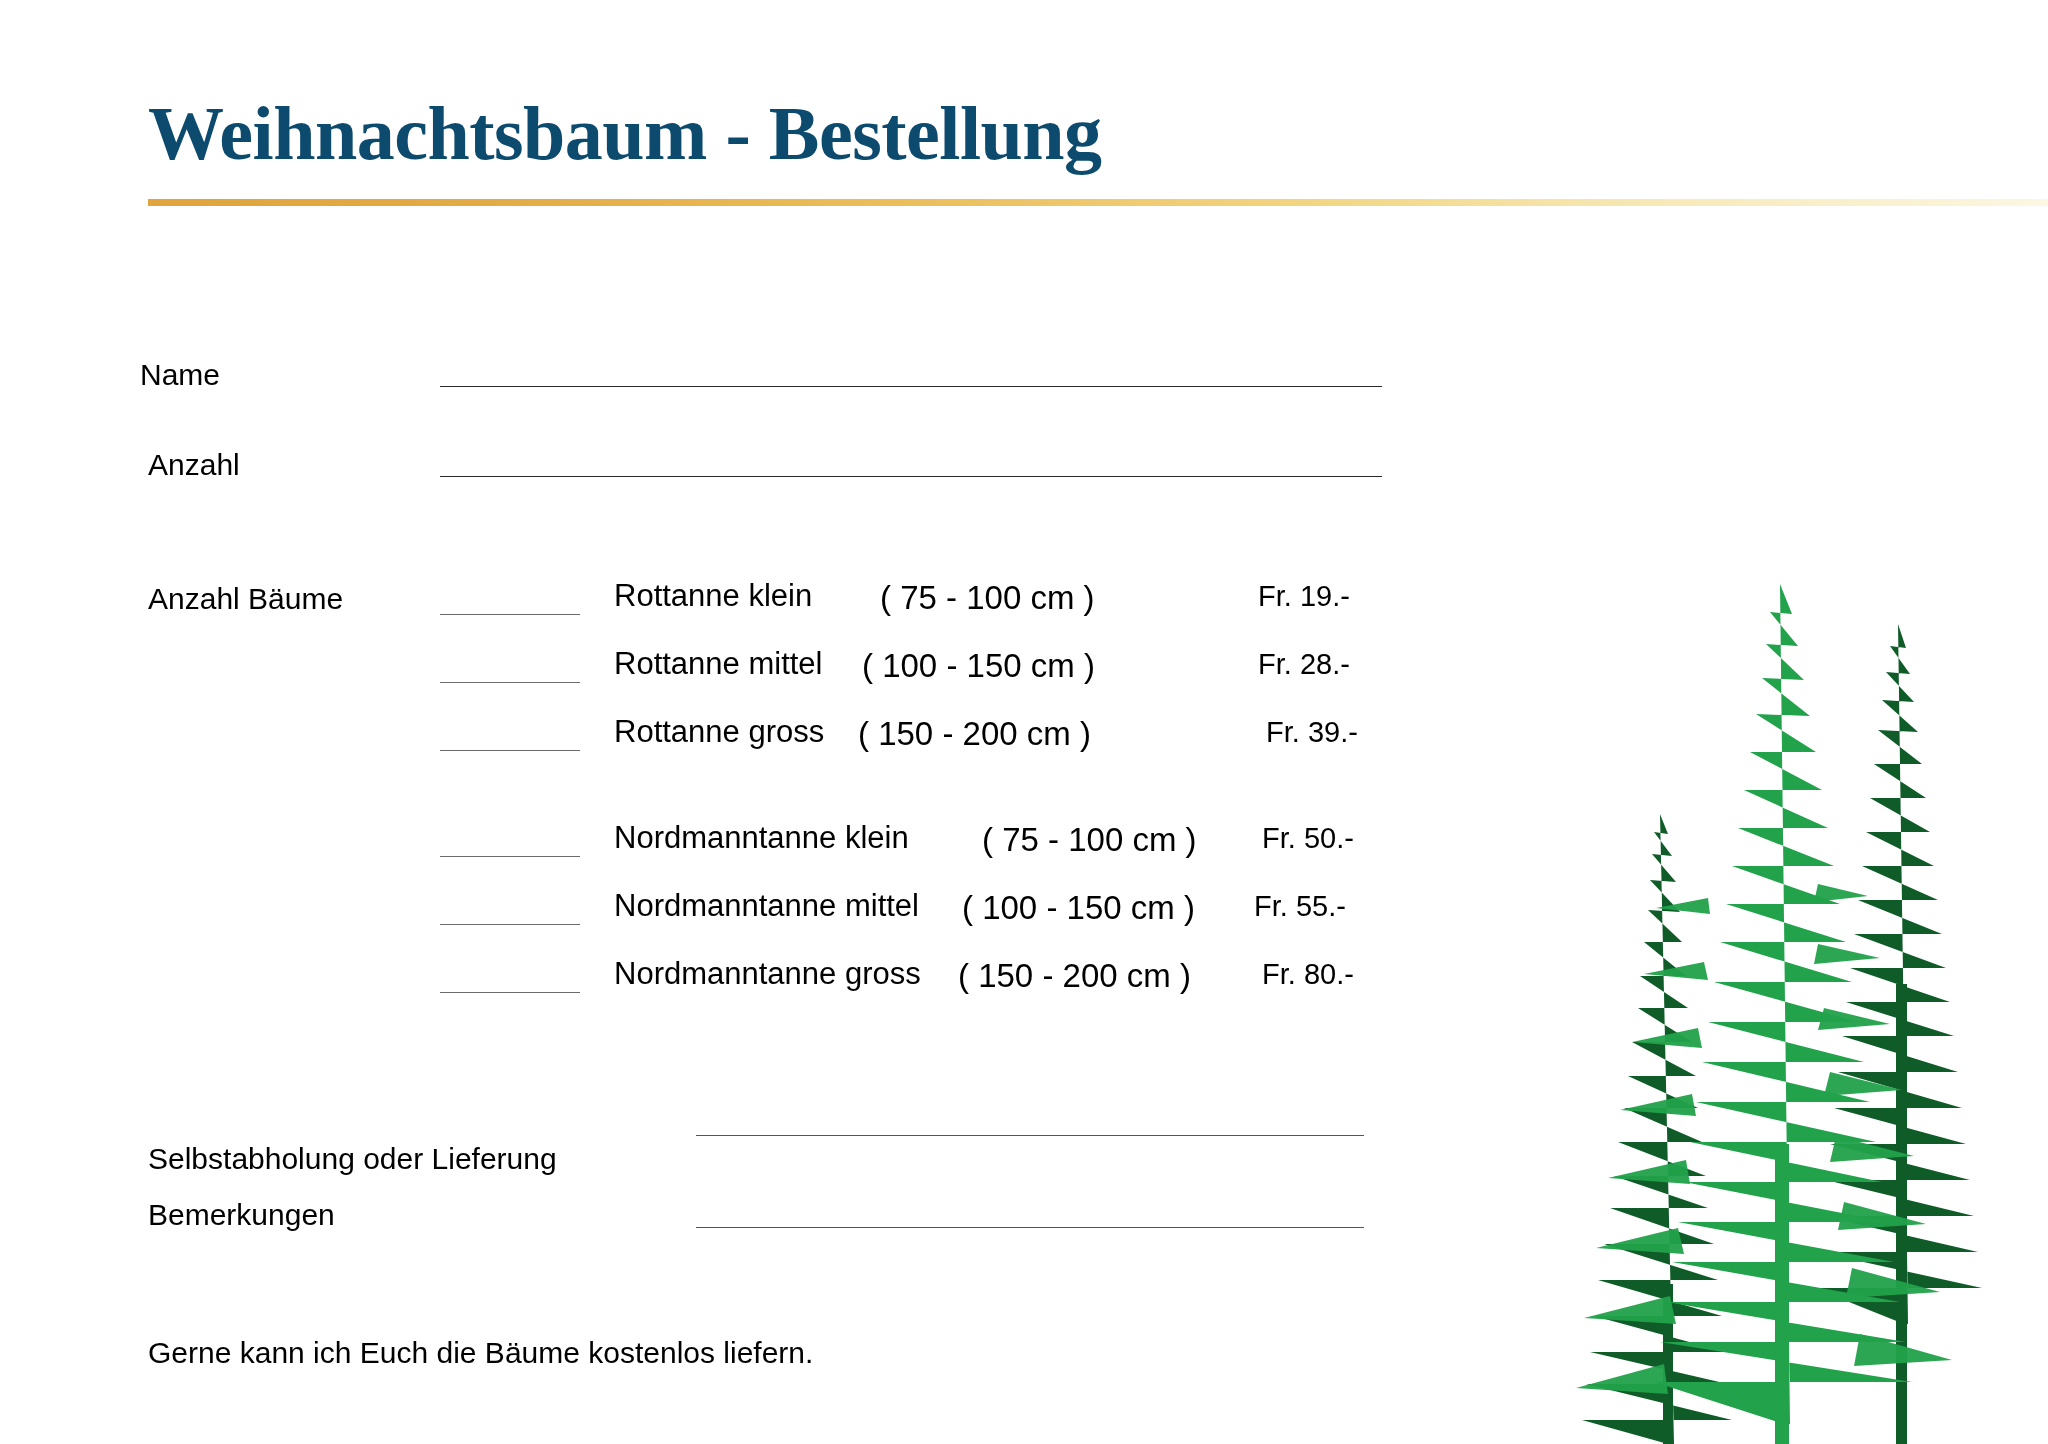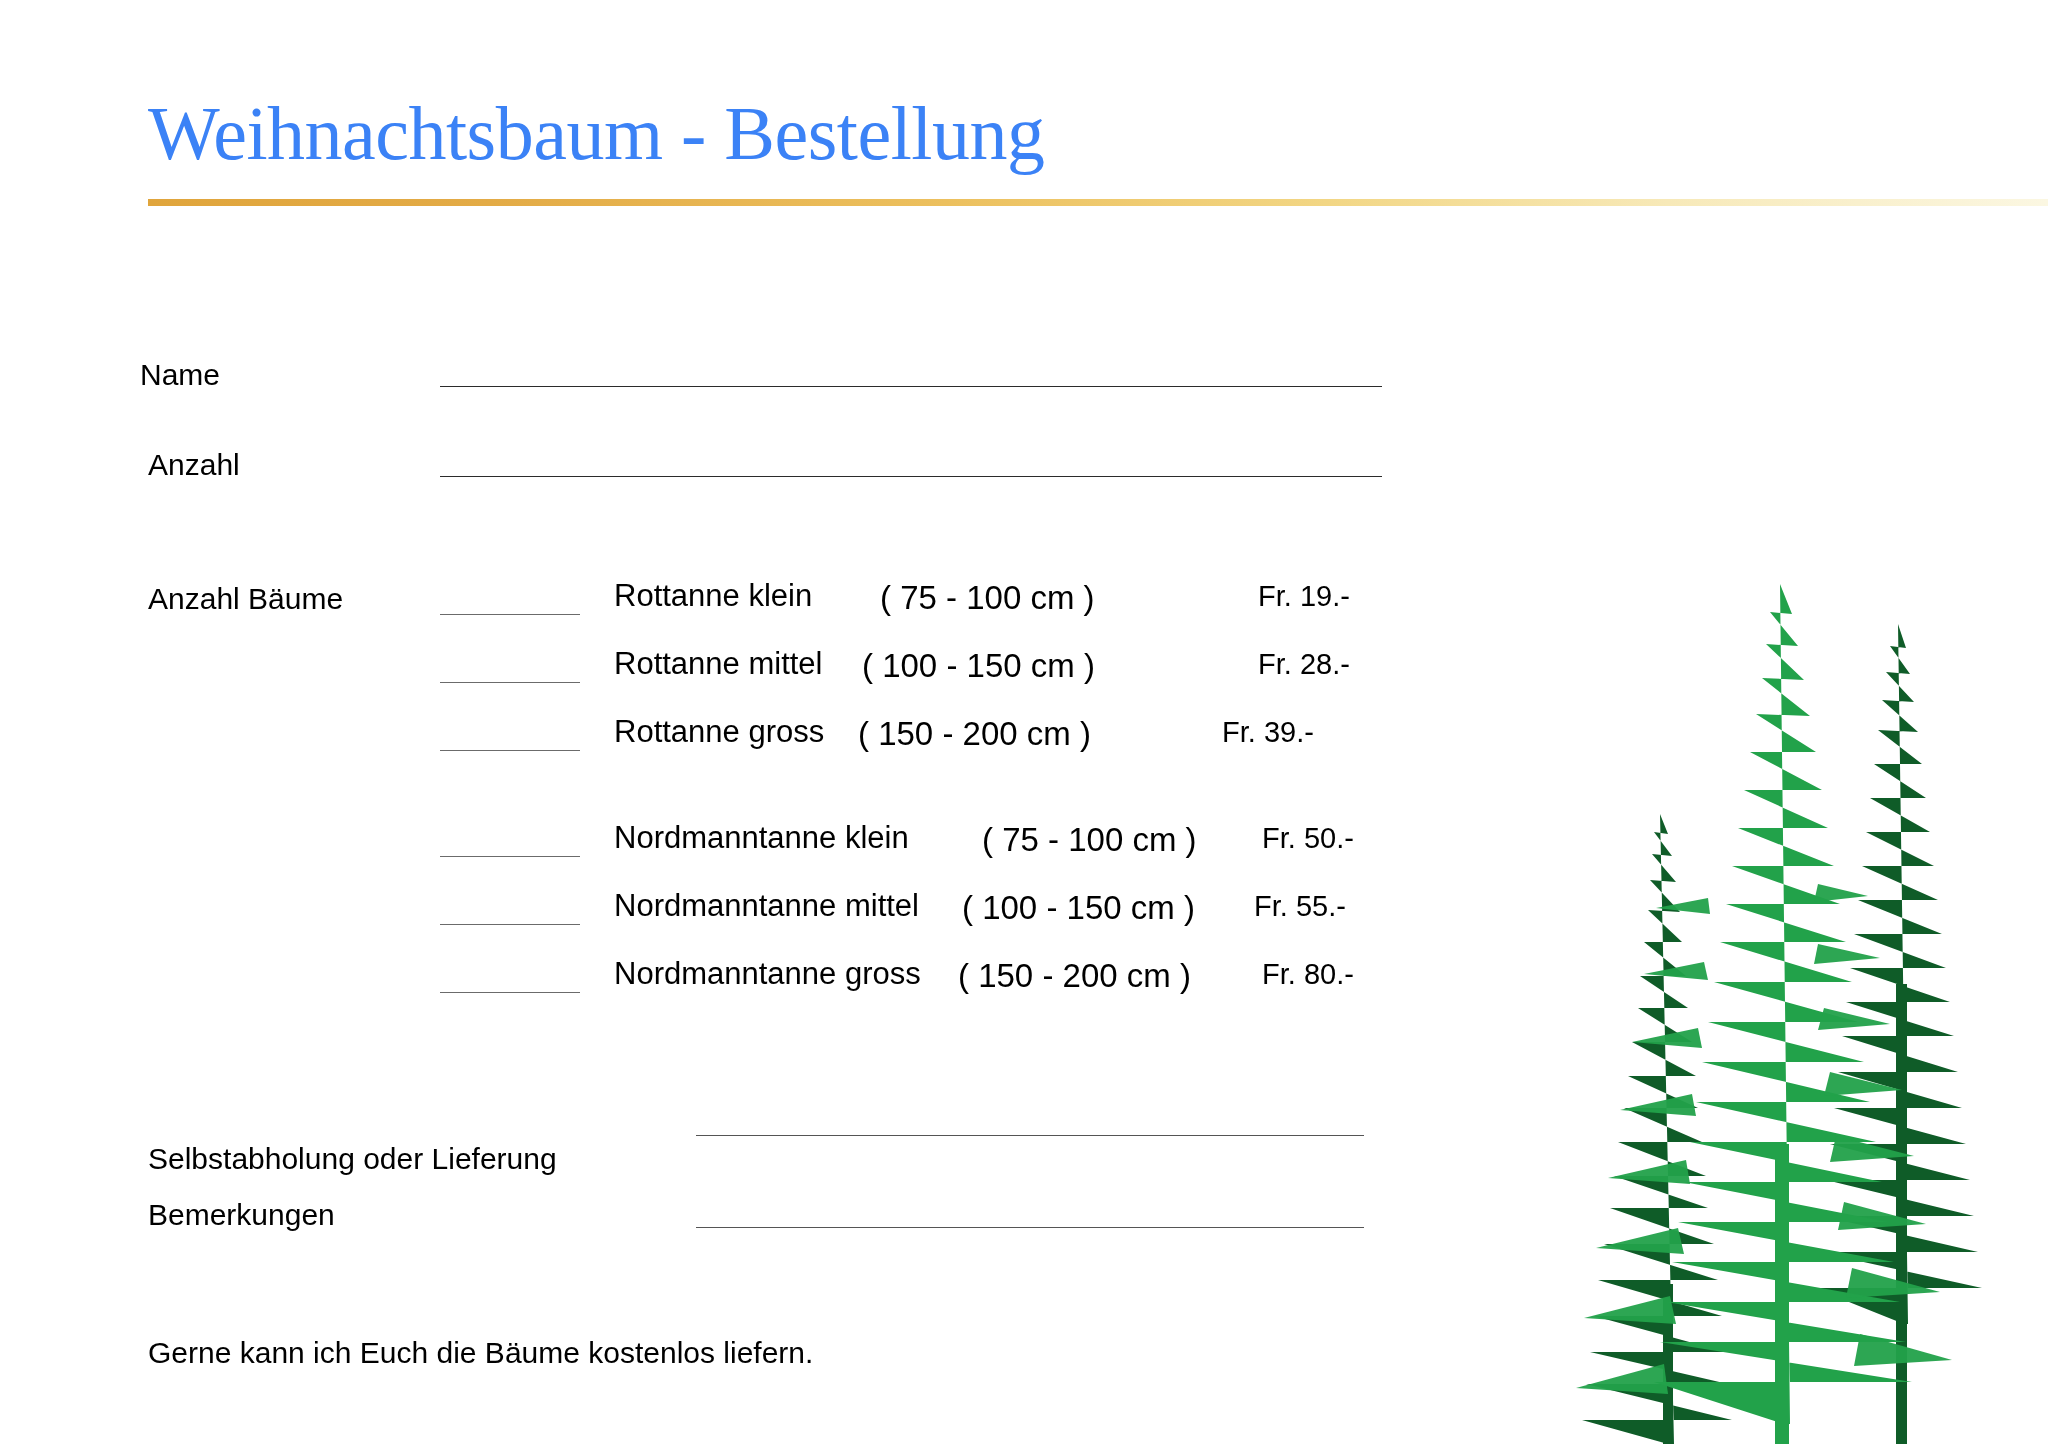--- a/index.html
+++ b/index.html
@@ -18,24 +18,24 @@
 
   
   .header {
     position: absolute;
     left: 148px;
     top: 95px;
     width: 1900px;
   }
   .title {
     font-family: "Liberation Serif", serif;
-    font-weight: normal;
+    font-weight: bold;
     font-size: 76px;
     letter-spacing: -0.5px;
-    color: #3b82f6;
+    color: #0c4a6e;
     line-height: 1.0;
     white-space: nowrap;
   }
   .title-rule {
     position: absolute;
     left: 148px;
     top: 199px;
     width: 1900px;
     height: 7px;
     background: linear-gradient(to right, #e0a53c 0%, #e3ab46 18%, #ecc05e 42%, #f2d684 62%, #f7e9b8 80%, #fbf7e2 100%);
@@ -136,21 +136,21 @@
   <div class="qty-line"></div>
   <div class="species">Rottanne mittel</div>
   <div class="size" style="left:862px;">( 100 - 150 cm )</div>
   <div class="price" style="left:1258px;">Fr. 28.-</div>
 </div>
 
 <div class="order-row" style="top:714px;">
   <div class="qty-line"></div>
   <div class="species">Rottanne gross</div>
   <div class="size" style="left:858px;">( 150 - 200 cm )</div>
-  <div class="price" style="left:1222px;text-align:right;">Fr. 39.-</div>
+  <div class="price" style="left:1266px;text-align:right;">Fr. 39.-</div>
 </div>
 
 <div class="order-row" style="top:820px;">
   <div class="qty-line"></div>
   <div class="species">Nordmanntanne klein</div>
   <div class="size" style="left:982px;">( 75 - 100 cm )</div>
   <div class="price" style="left:1262px;">Fr. 50.-</div>
 </div>
 
 <div class="order-row" style="top:888px;">

